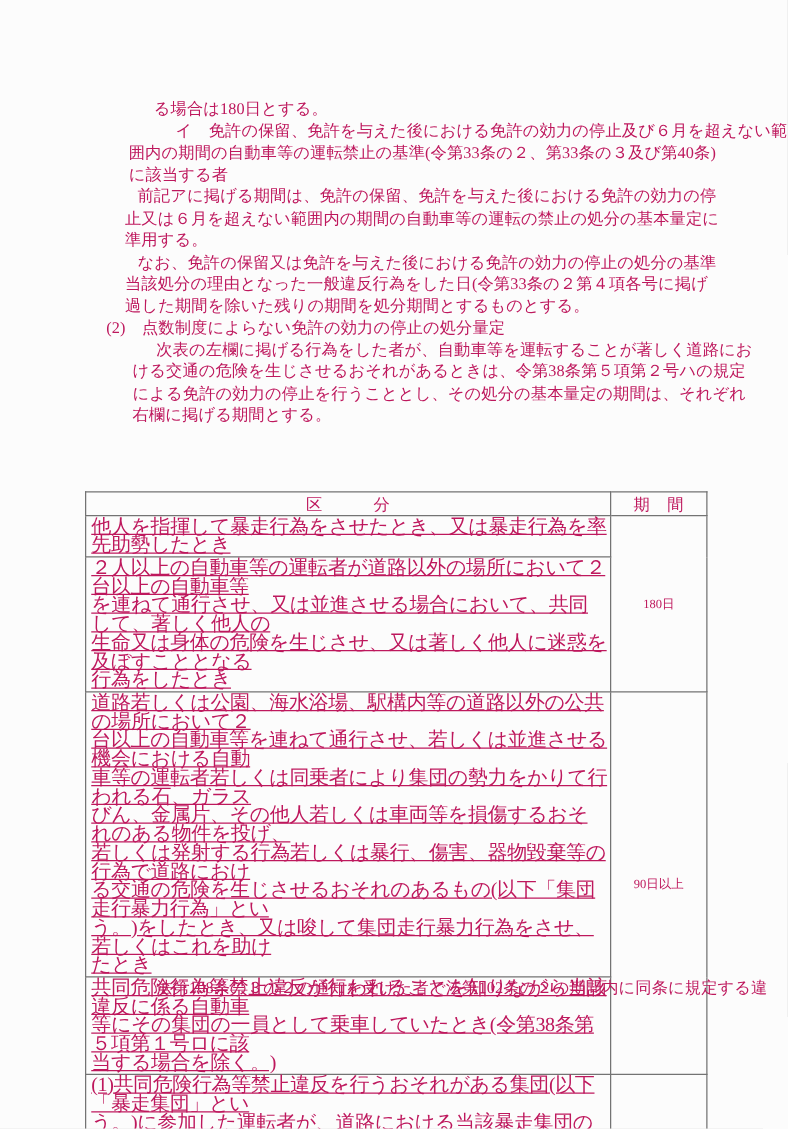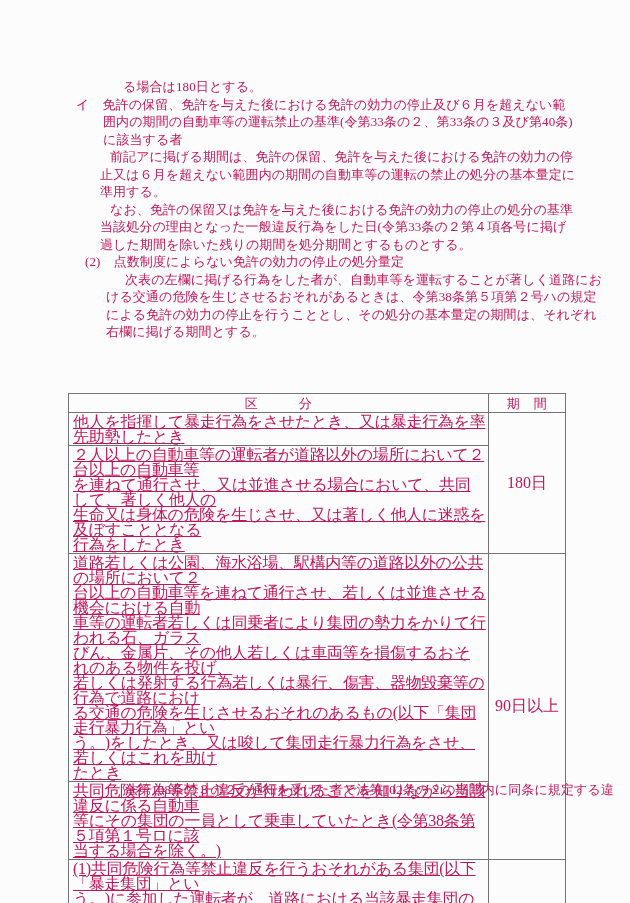--- a/index.html
+++ b/index.html
@@ -11,21 +11,21 @@
     color:#be185d;
     overflow:hidden;
   }
   .body-block{position:absolute;top:78px;left:0;width:630px;}
   .footer-block{position:absolute;top:781px;left:0;width:630px;}
   .ln{
     height:17.5px;line-height:17.5px;
     font-size:13px;white-space:pre;letter-spacing:0.1px;
   }
   .c0{padding-left:123px;}
-  .c1{padding-left:76px;}
+  .c1{padding-left:104px;text-align:right;}
   .c2{padding-left:103px;}
   .c3{padding-left:110px;}
   .c4{padding-left:84px;margin-left:16px;}
   .c5{padding-left:85px;}
   .c6{padding-left:125px;}
   .c7{padding-left:106px;}
   table.penalty{
     position:absolute;left:68px;top:393px;
     width:497px;
     border-collapse:collapse;
@@ -41,21 +41,21 @@
   }
   td.cell{
     font-size:16px;line-height:15px;
     letter-spacing:-0.3px;
     padding:1px 2px 1px 4px;
     vertical-align:top;
     white-space:pre-line;
     text-decoration:underline;
   }
   td.period{
-    font-size:16px;
+    font-size:10px;
     text-align:center;vertical-align:middle;
     padding:4px;letter-spacing:0;
   }
 </style>
 </head>
 <body>
 
 <div class="page">
 
   <div class="body-block">

